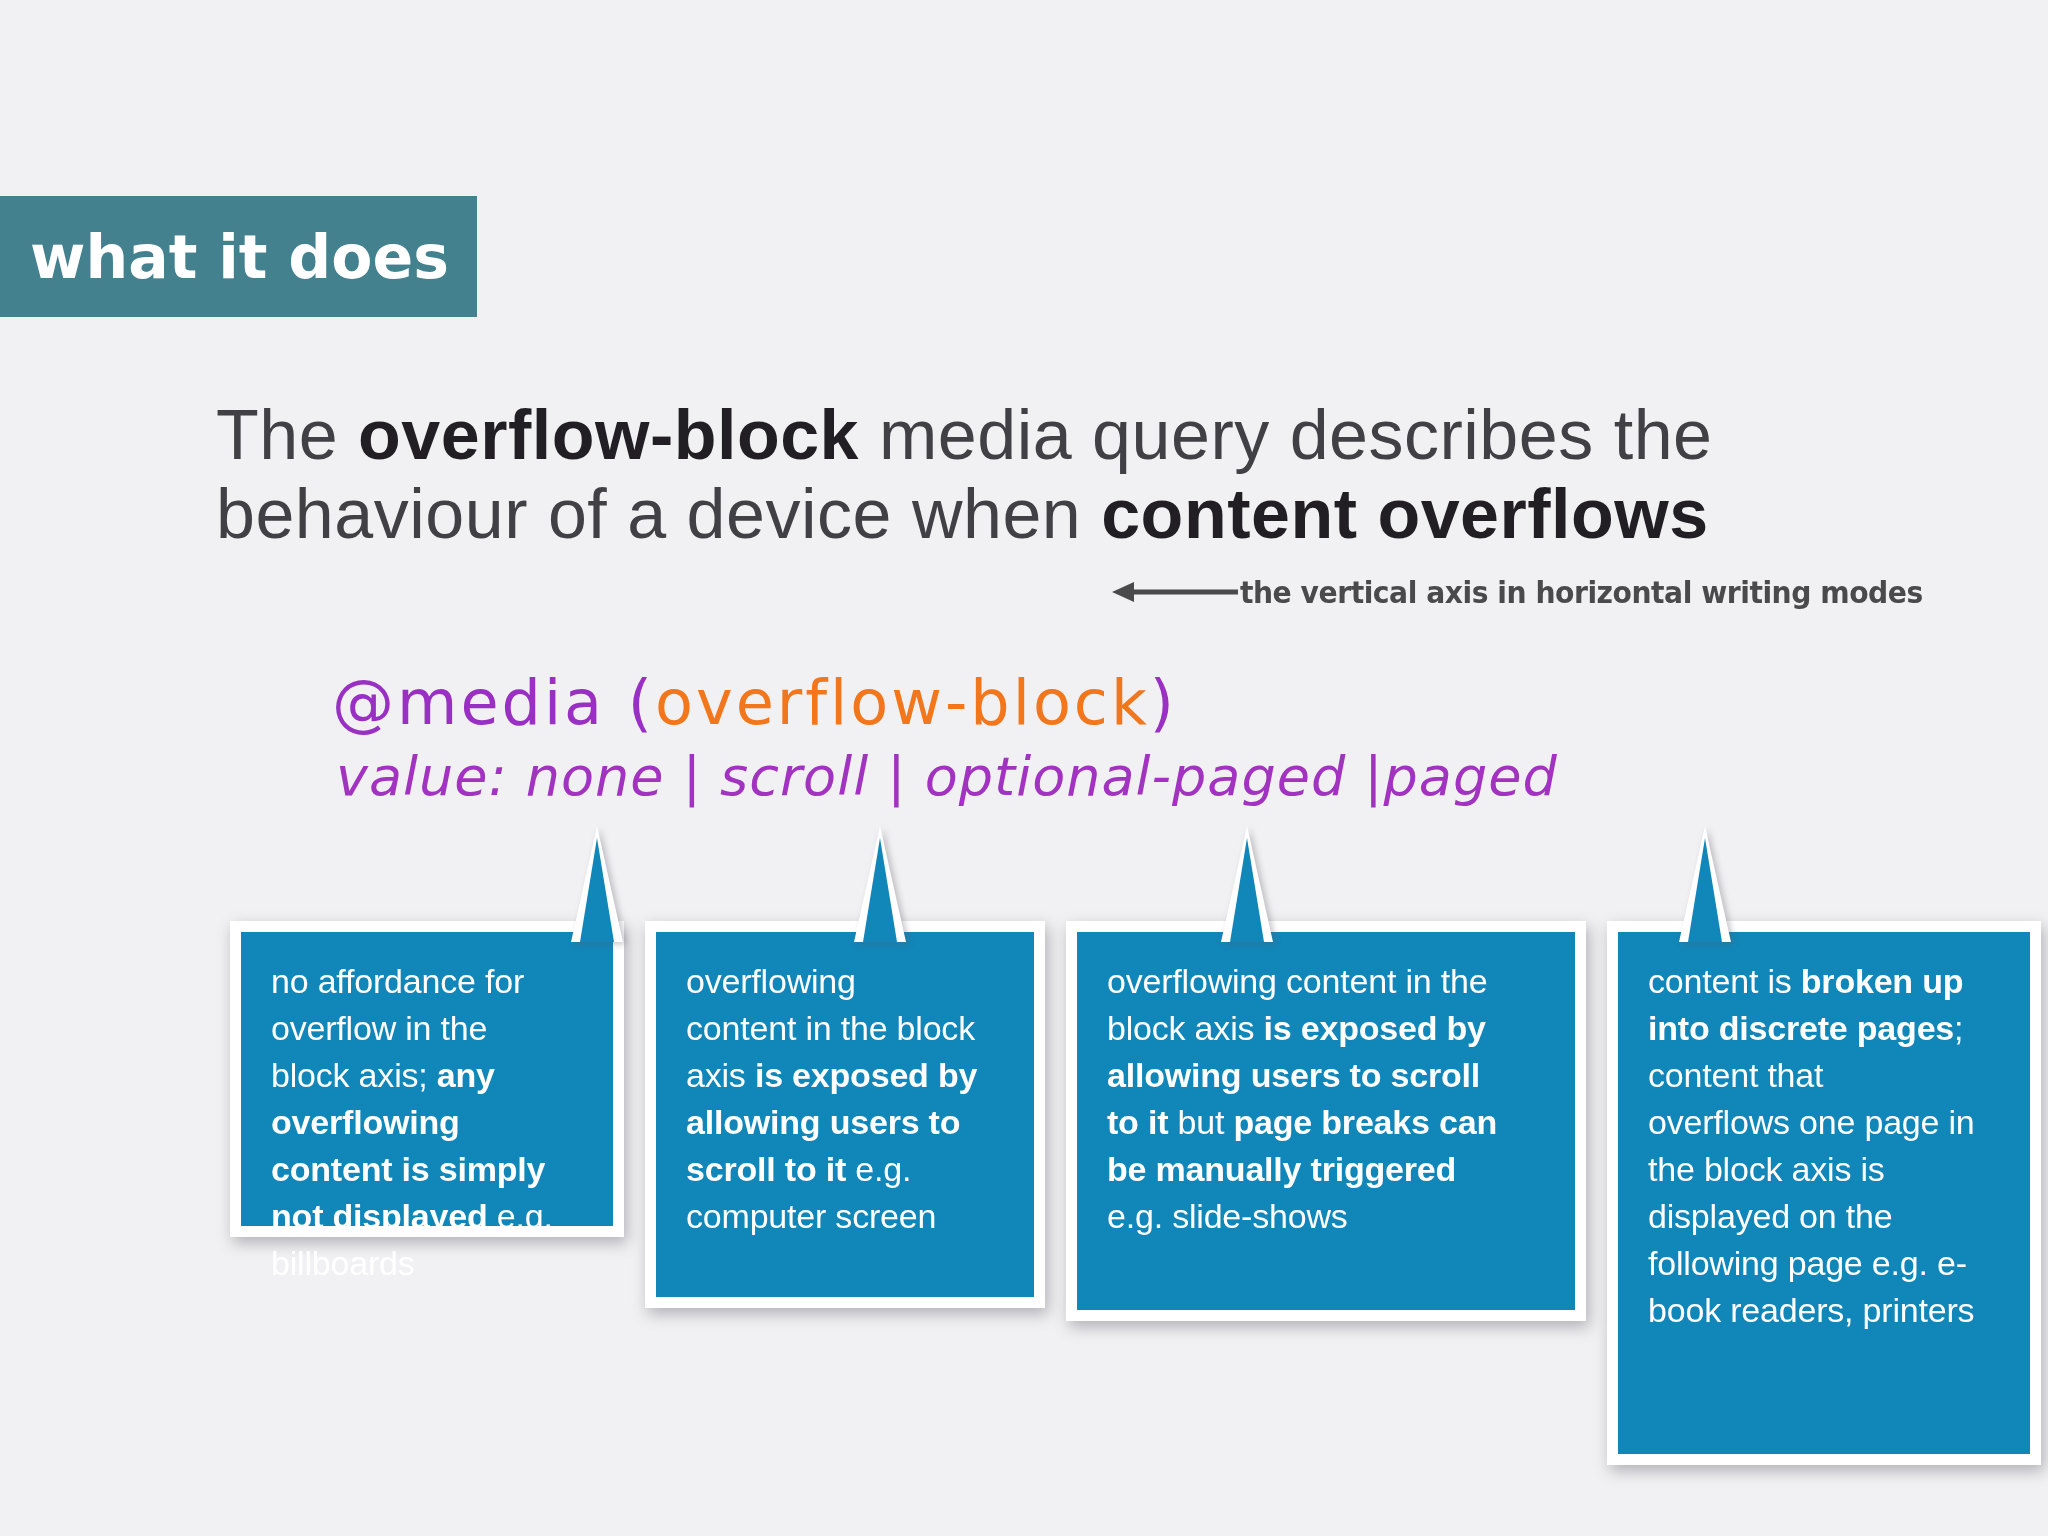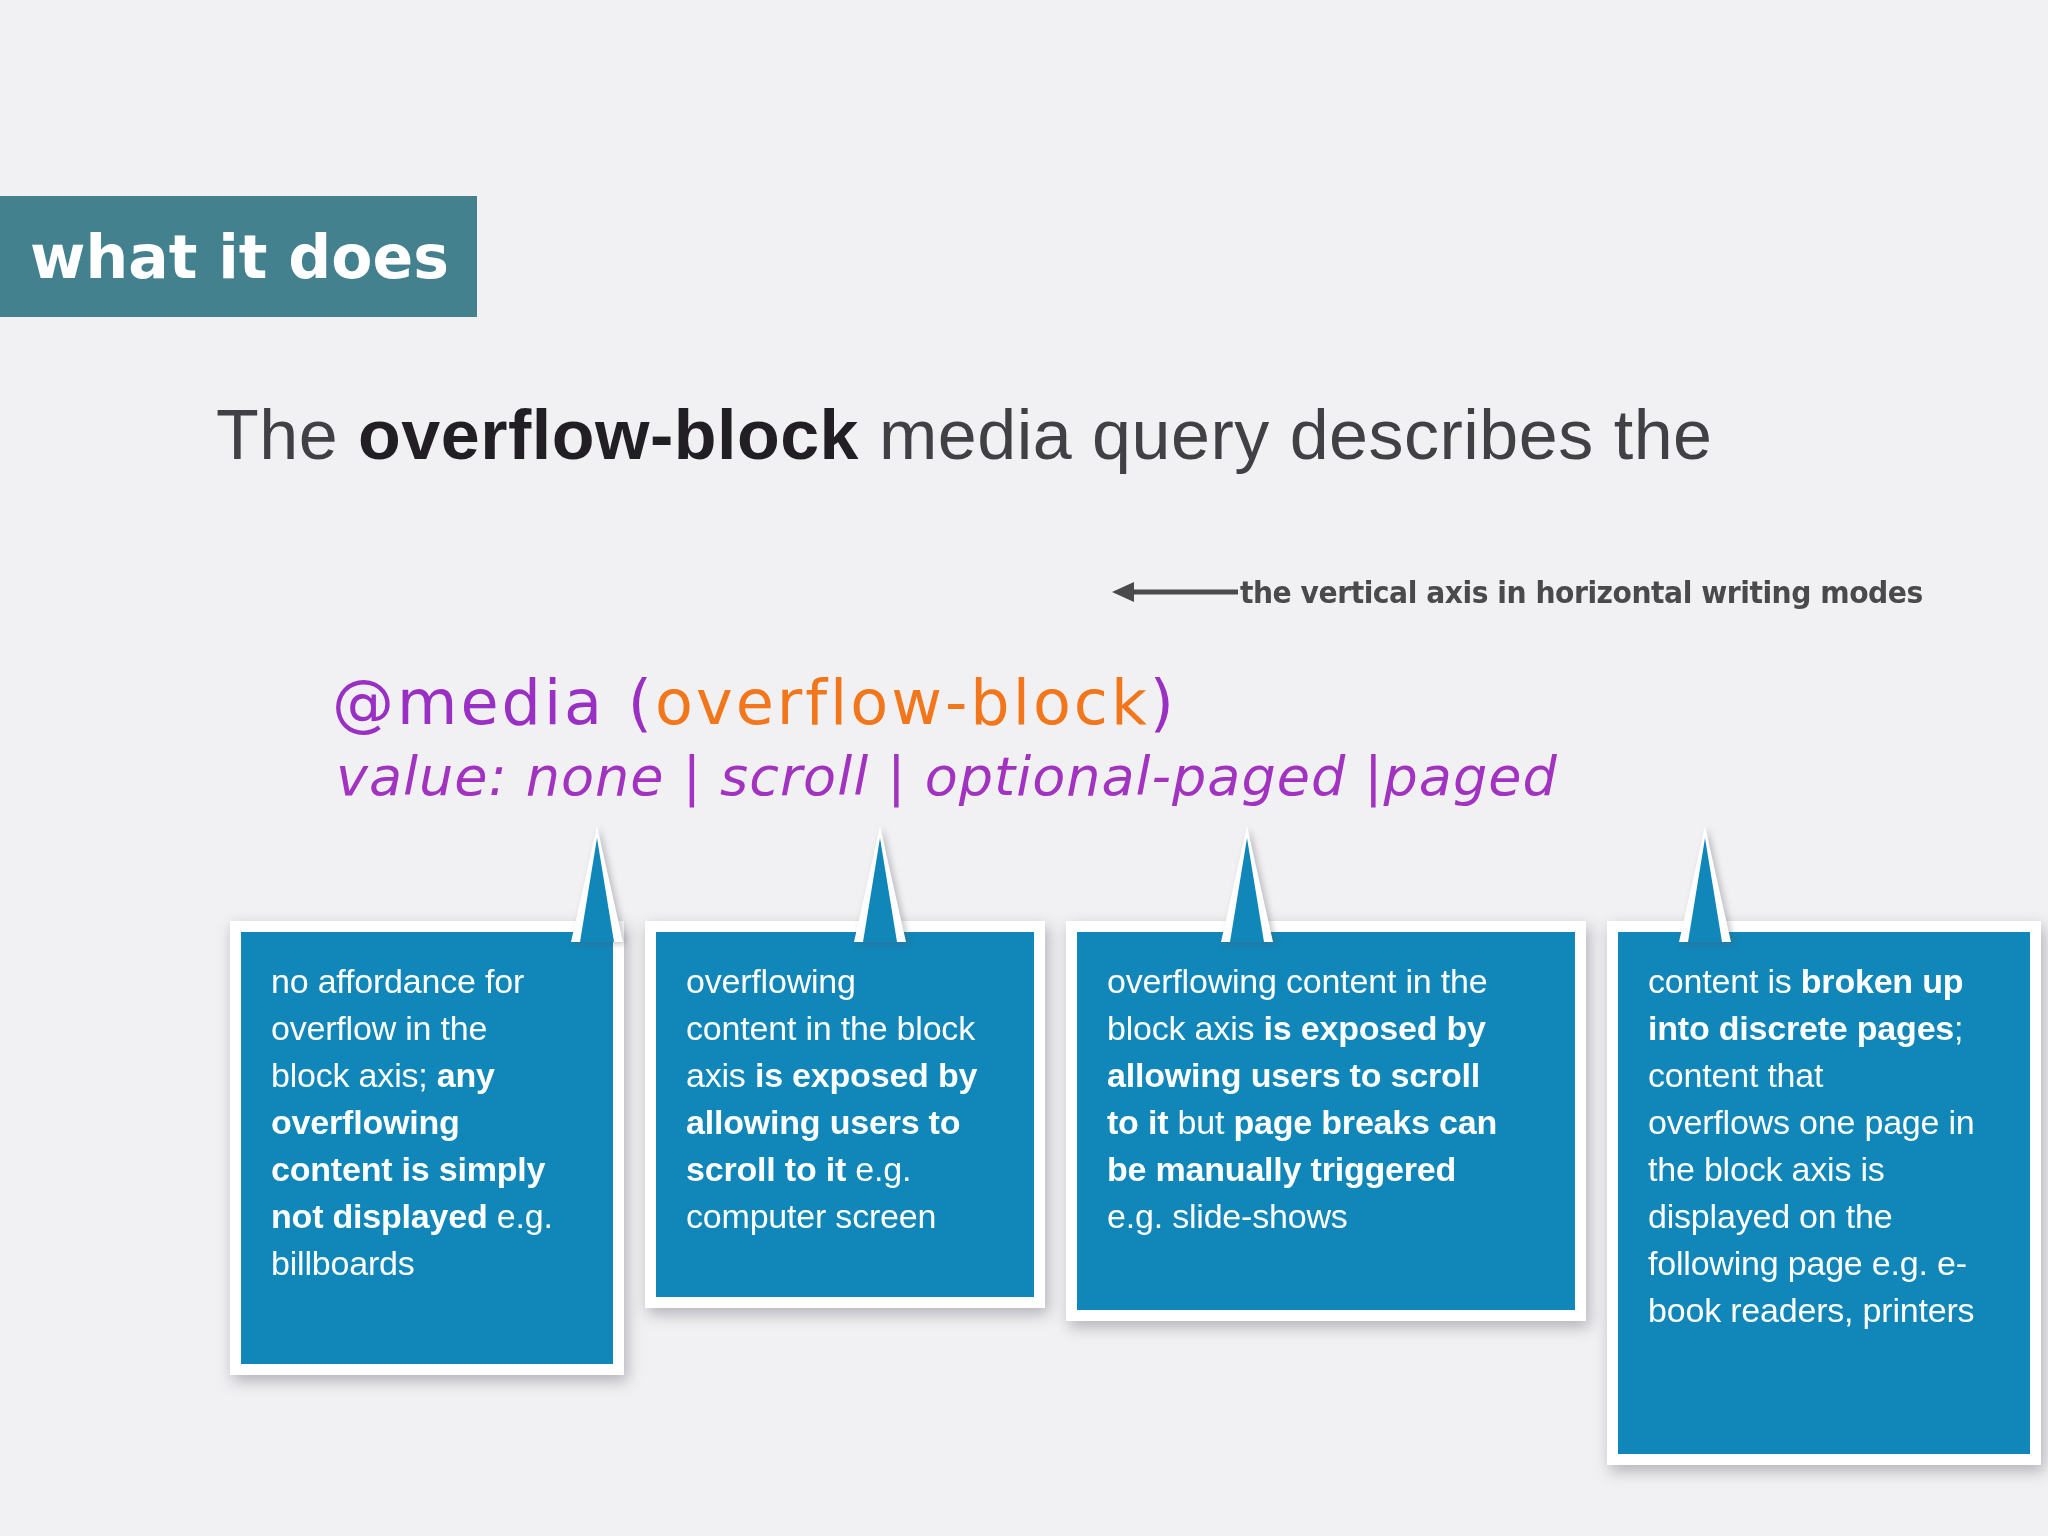--- a/index.html
+++ b/index.html
@@ -34,21 +34,21 @@
   .value-line{left:336px;top:745px;font-size:54px;letter-spacing:1px;color:var(--magenta,#a233c0);font-style:italic;}
   
   .pointer{position:absolute;top:824px;width:52px;height:118px;z-index:2;
     filter:drop-shadow(3px 2px 3px rgba(90,90,100,.35));}
   .p1{left:571px;} .p2{left:854px;} .p3{left:1221px;} .p4{left:1679px;}
   
   .callout{
     position:absolute;top:921px;background:#fff;padding:11px;box-sizing:border-box;z-index:1;
     box-shadow:3px 6px 14px rgba(100,100,112,.45);
   }
-  .c1{left:230px;width:394px;height:454px;}
+  .c1{left:230px;width:394px;height:316px;}
   .c2{left:645px;width:400px;height:387px;}
   .c3{left:1066px;width:520px;height:400px;}
   .c4{left:1607px;width:434px;height:544px;}
   .callout-inner{
     background:var(--blue,#1186b8);width:100%;height:100%;box-sizing:border-box;
     padding:26px 26px 0 30px;color:#fff;font-size:34px;line-height:47px;
     white-space:pre-wrap;letter-spacing:-0.2px;
   }
   .callout-inner .b{font-weight:700;}
 </style>
@@ -56,20 +56,21 @@
 <body>
 
 <div class="slide" style="--bg: #f1f1f3; --teal: #43818f; --blue: #1186b8; --text-dark: #414045; --text-bold: #211f24; --magenta: #a233c0; --ann: #4a4a4c;">
 
   <div class="header-box">
     <span>what it does</span>
   </div>
 
   <div class="intro">
     <div class="intro-line"><span>The </span><span class="b">overflow-block</span><span> media query describes the</span></div>
+    <div class="intro-line"><span>behaviour of a device when </span><span class="b">content overflows</span></div>
   </div>
 
   <div class="annotation">
     <svg width="128" height="24" viewBox="0 0 128 24">
       <line x1="18" y1="12" x2="126" y2="12" stroke="#4a4a4c" stroke-width="5"></line>
       <polygon points="0,12 22,2 22,22" fill="#4a4a4c"></polygon>
     </svg>
     <span>the vertical axis in horizontal writing modes</span>
   </div>
 

